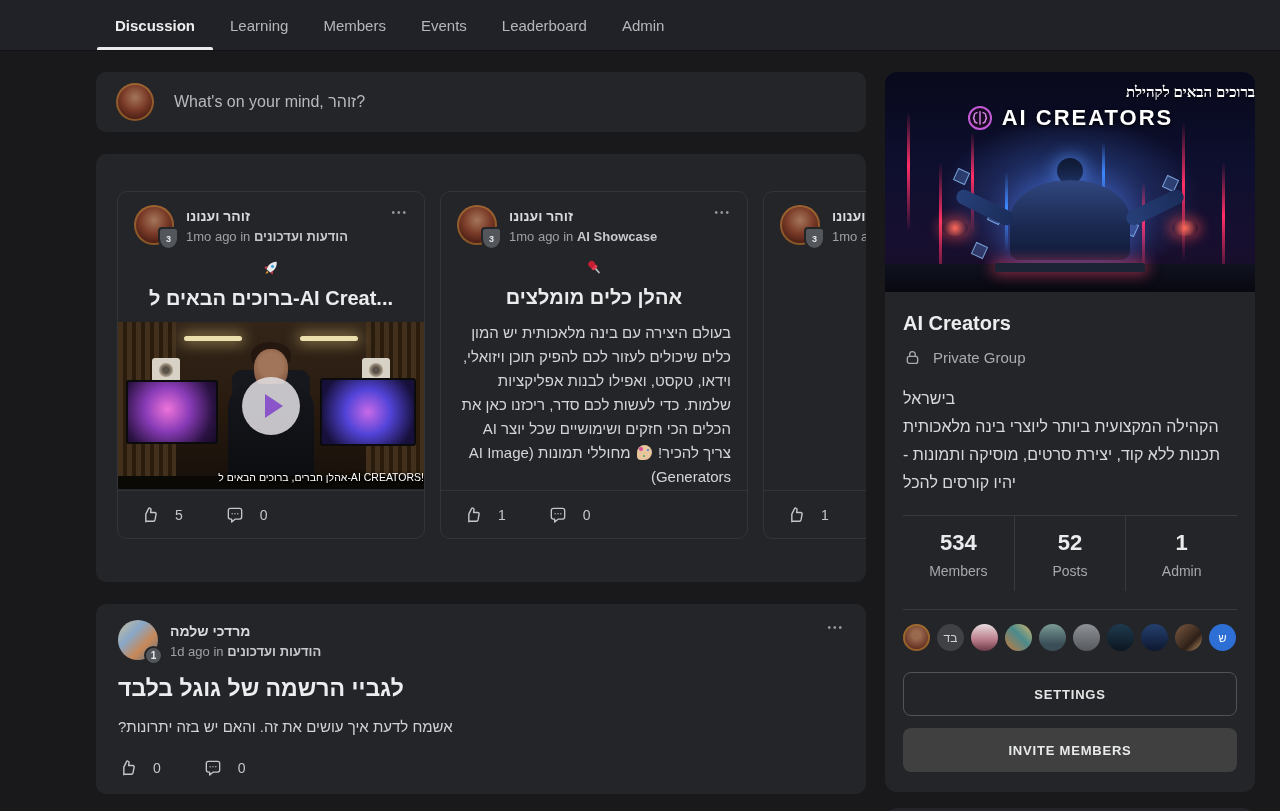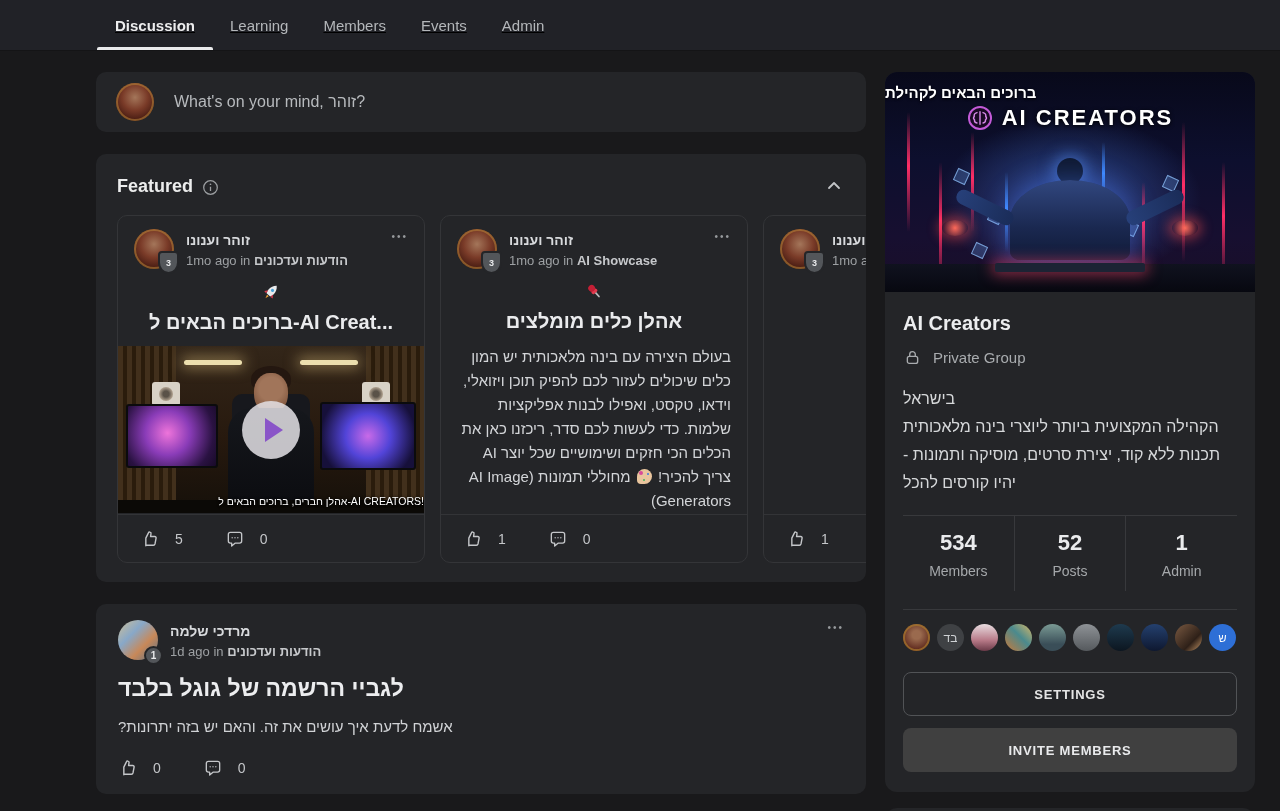--- a/index.html
+++ b/index.html
@@ -2,21 +2,21 @@
 <html><head>
 <meta charset="utf-8">
 <style>
   html,body{margin:0;padding:0;}
   body{position:relative;width:1280px;height:811px;overflow:hidden;background:#19191b;
        font-family:"Liberation Sans",sans-serif;-webkit-font-smoothing:antialiased;}
   svg{display:block;}
 
   
   .topnav{position:absolute;left:0;top:0;right:0;height:51px;background:#212227;
-          border-bottom:1px solid #141416;display:flex;align-items:stretch;padding-left:115px;box-sizing:border-box;text-decoration:underline;}
+          border-bottom:1px solid #141416;display:flex;align-items:stretch;padding-left:115px;box-sizing:border-box;}
   .nav-item{display:flex;align-items:center;margin-right:35px;font-size:15px;color:#b4b7ba;
             position:relative;cursor:pointer;white-space:nowrap;}
   .nav-item.active{color:#ededee;font-weight:bold;}
   .nav-item.active::after{content:"";position:absolute;left:-18px;right:-18px;bottom:0;height:3px;
             background:#e9eaeb;border-radius:2px 2px 0 0;}
 
   
   .card{background:#242528;border-radius:10px;}
 
   
@@ -135,22 +135,22 @@
   .fig-arm.l{left:50%;margin-left:-116px;transform:rotate(26deg);}
   .fig-arm.r{left:50%;margin-left:54px;transform:rotate(-26deg);}
   .hand{top:148px;width:26px;height:16px;border-radius:50%;
      background:radial-gradient(circle,#ff6a5a 0%,rgba(255,80,70,.25) 70%,transparent 100%);
      box-shadow:0 0 12px 4px rgba(255,80,80,.45);}
   .hand.l{left:50%;margin-left:-128px;}
   .hand.r{left:50%;margin-left:102px;}
   .bn-desk{left:0;right:0;bottom:0;height:28px;background:linear-gradient(180deg,#10121f,#070810);}
   .bn-kb{left:50%;bottom:20px;width:150px;height:9px;margin-left:-75px;background:#1c2334;border-radius:2px;
      box-shadow:0 0 14px 3px rgba(255,70,110,.5);}
-  .bn-welcome{position:absolute;top:12px;left:0;right:0;text-align:left;font-size:15px;font-weight:bold;
-     color:#fff;text-shadow:0 1px 3px #000;}
+  .bn-welcome{position:absolute;top:12px;left:0;right:0;text-align:right;font-size:15px;font-weight:bold;
+     color:#fff;text-shadow:0 1px 3px #000;font-family:Liberation Serif, serif;}
   .bn-brand{position:absolute;top:33px;left:0;right:0;display:flex;align-items:center;justify-content:center;
      gap:9px;color:#fff;font-size:22px;font-weight:800;letter-spacing:2px;text-shadow:0 1px 4px #000;}
 
   .sb-body{padding:20px 18px 20px;}
   .gname{font-size:20px;font-weight:bold;color:#ecedef;}
   .priv{display:flex;align-items:center;gap:11px;margin-top:13px;color:#a9acaf;font-size:15px;}
   .gdesc{margin-top:18px;font-size:16px;line-height:28px;color:#d6d8da;direction:rtl;text-align:left;}
   .sb-div{border-top:1px solid #38393c;margin-top:18px;}
   .stats{display:flex;}
   .stat{flex:1;text-align:center;padding:14px 0 12px;cursor:pointer;}
@@ -179,46 +179,32 @@
   .lb-card{margin-top:16px;background:#242528;border-radius:12px;padding:25px 20px;}
 </style>
 </head>
 <body>
 
 <nav class="topnav">
   <a class="nav-item active">Discussion</a>
   <a class="nav-item">Learning</a>
   <a class="nav-item">Members</a>
   <a class="nav-item">Events</a>
+  <a class="nav-item">Leaderboard</a>
   <a class="nav-item">Admin</a>
 </nav>
 
 <div class="main-col">
 
   <div class="card composer">
     <span class="avatar av-zohar sz38"></span>
     <span class="composer-text">What's on your mind, זוהר?</span>
   </div>
 
   <section class="card featured">
-    <div class="feat-head">
-      <span class="feat-title">Featured</span>
-      <span class="info-ic">
-        <svg width="17" height="17" viewBox="0 0 20 20">
-            <circle cx="10" cy="10" r="8" fill="none" stroke="#9b9ea1" stroke-width="1.5"></circle>
-            <line x1="10" y1="9.2" x2="10" y2="14" stroke="#9b9ea1" stroke-width="1.5"></line>
-            <circle cx="10" cy="6.2" r="1" fill="#9b9ea1"></circle>
-          </svg>
-      </span>
-      <span class="chev">
-        <svg width="16" height="16" viewBox="0 0 16 16">
-            <polyline points="3,10 8,5 13,10" fill="none" stroke="#c2c4c7" stroke-width="1.8" stroke-linecap="round" stroke-linejoin="round"></polyline>
-          </svg>
-      </span>
-    </div>
 
     <div class="fcards">
 
       <article class="fcard">
         <div class="fc-head">
           <span class="avatar av-zohar sz40">
             <span class="lvl">3</span>
           </span>
           <span class="who">
             <span class="aname">זוהר וענונו</span>

